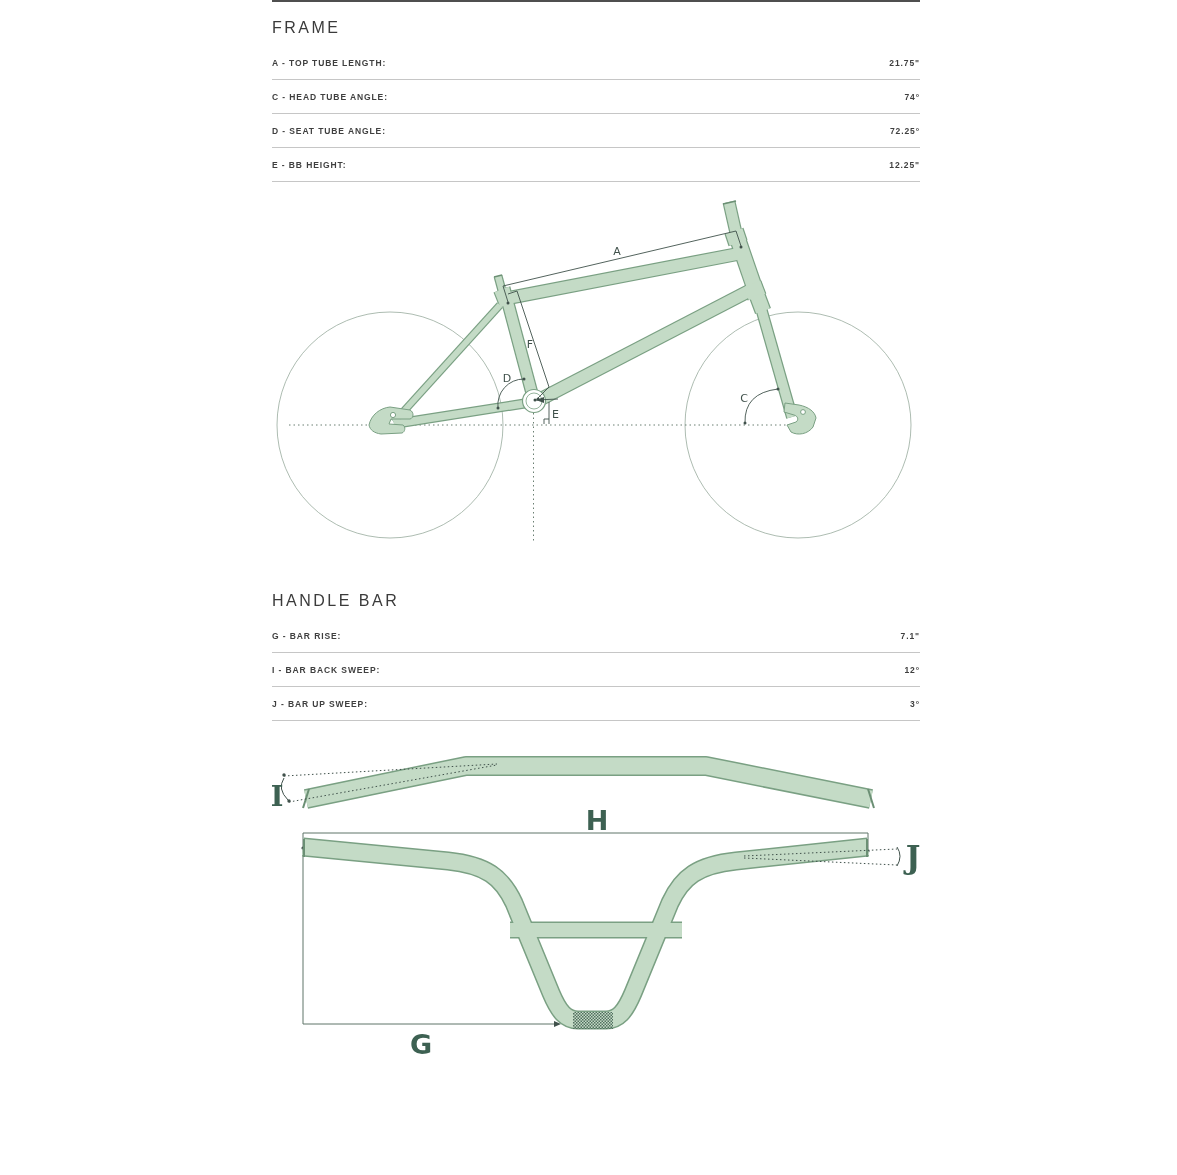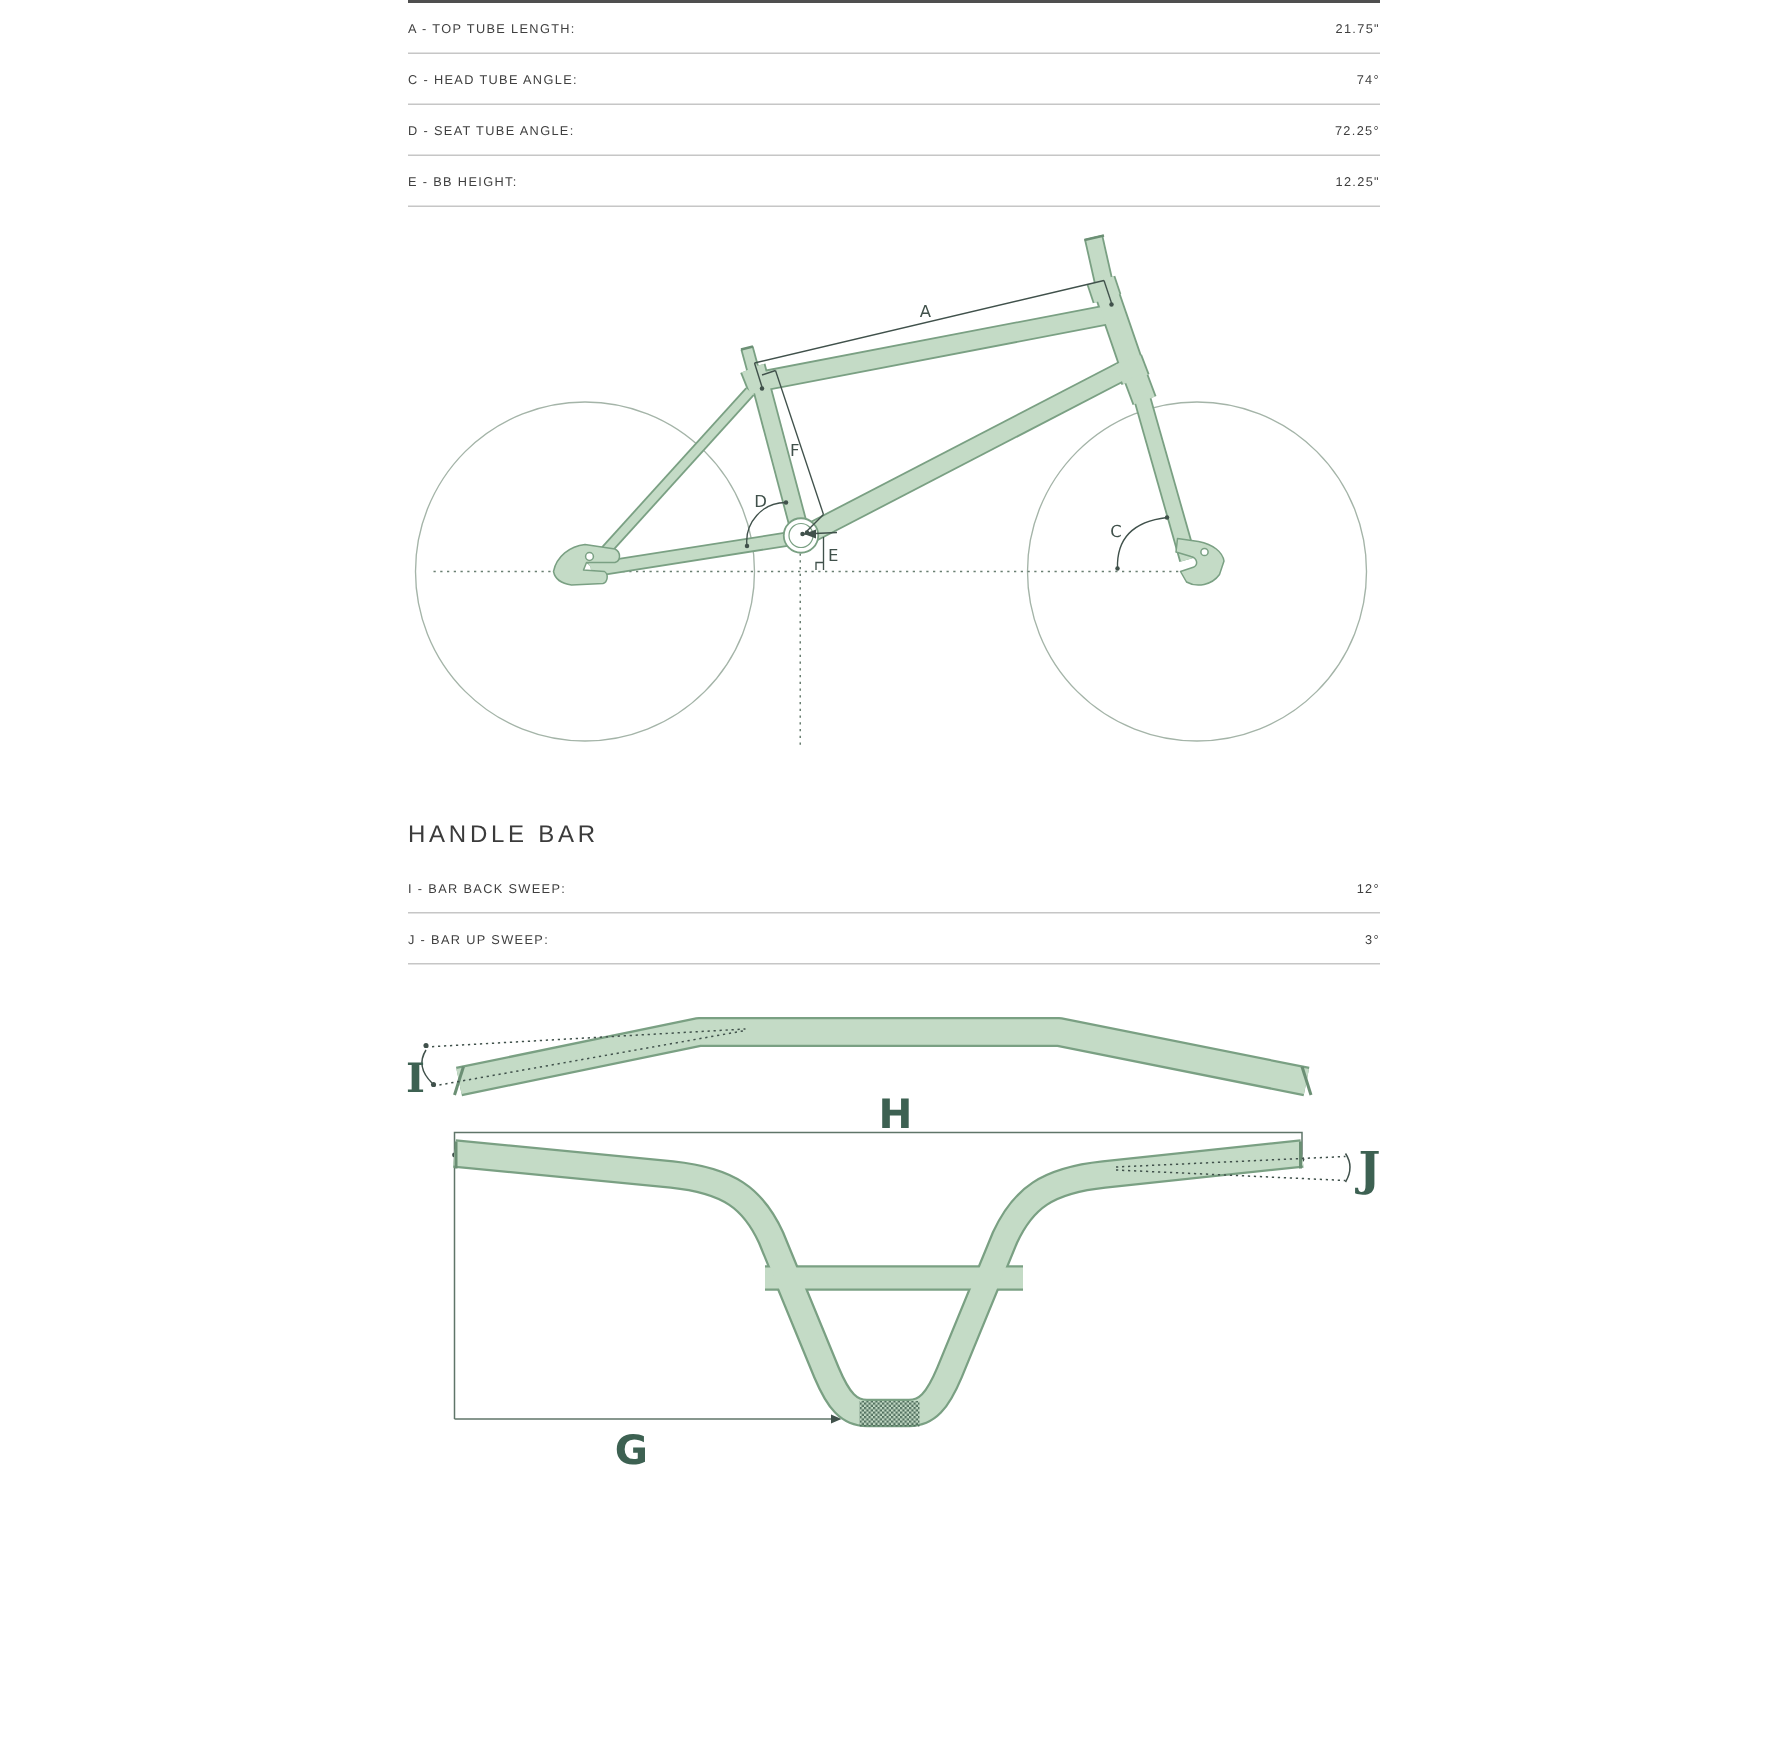--- a/index.html
+++ b/index.html
@@ -5,36 +5,37 @@
   html,body{margin:0;padding:0;background:#ffffff;}
   .page{position:relative;width:1177px;height:1175px;background:#ffffff;overflow:hidden;
         font-family:"Liberation Sans", sans-serif;}
   .content{width:648px;margin-left:272px;}
   .section-frame{border-top:2px solid #4f4f4f;}
   h2.sec-title{font-size:16px;font-weight:400;color:#3b3b3b;letter-spacing:2.5px;
         margin:17px 0 9px 0;}
   .section-handlebar h2.sec-title{margin-top:42px;}
   .spec-row{height:33px;display:flex;align-items:center;justify-content:space-between;
         border-bottom:1px solid #c6c6c6;}
-  .spec-label,.spec-value{font-size:8.5px;font-weight:400;color:#3f3f3f;letter-spacing:0.9px;}
+  .spec-label,.spec-value{font-size:8.5px;font-weight:700;color:#3f3f3f;letter-spacing:0.9px;}
   .spec-value{text-align:right;}
   svg{display:block;}
   .frame-svg{margin-top:6px;}
   .bars-svg{margin-top:12px;margin-left:-8px;}
   .dimtext{font-family:"DejaVu Sans", sans-serif;font-size:11px;fill:#40514b;}
   .biglabel-sans{font-family:"DejaVu Sans", sans-serif;font-weight:bold;font-size:27px;fill:#3d6152;}
   .biglabel-serif{font-family:"DejaVu Serif", serif;font-weight:bold;fill:#3d6152;}
 </style>
 </head>
 <body>
 
 <div class="page">
   <div class="content">
 
     <section class="section-frame">
+      <h2 class="sec-title">FRAME</h2>
 
       <div class="spec-table">
         <div class="spec-row">
           <span class="spec-label">A - TOP TUBE LENGTH:</span>
           <span class="spec-value">21.75"</span>
         </div>
         <div class="spec-row">
           <span class="spec-label">C - HEAD TUBE ANGLE:</span>
           <span class="spec-value">74°</span>
         </div>
@@ -141,20 +142,24 @@
           <text class="dimtext" x="744" y="464" text-anchor="middle">C</text>
         </g>
       </svg>
     </section>
 
     <section class="section-handlebar">
       <h2 class="sec-title">HANDLE BAR</h2>
 
       <div class="spec-table">
         <div class="spec-row">
+          <span class="spec-label">G - BAR RISE:</span>
+          <span class="spec-value">7.1"</span>
+        </div>
+        <div class="spec-row">
           <span class="spec-label">I - BAR BACK SWEEP:</span>
           <span class="spec-value">12°</span>
         </div>
         <div class="spec-row">
           <span class="spec-label">J - BAR UP SWEEP:</span>
           <span class="spec-value">3°</span>
         </div>
       </div>
 
       <svg class="bars-svg" width="668" height="342" viewBox="264 818 668 342" xmlns="http://www.w3.org/2000/svg">

